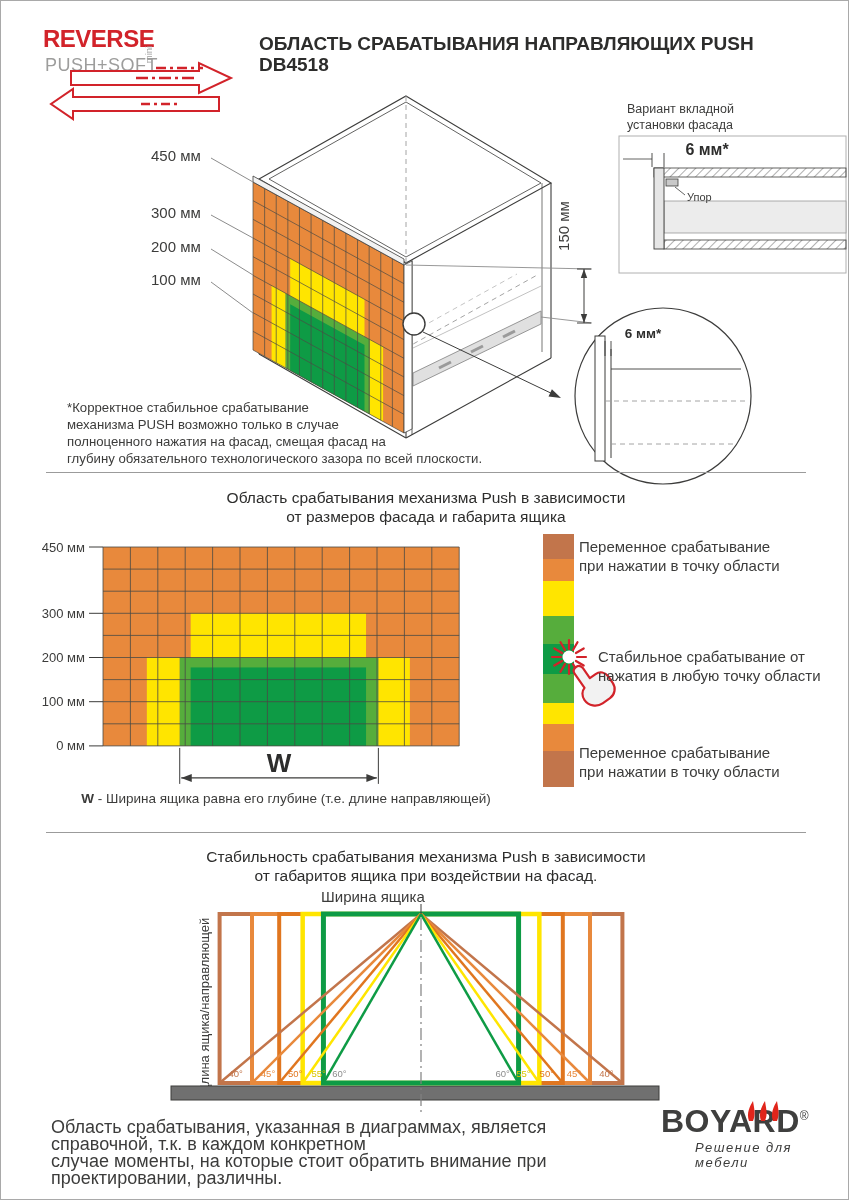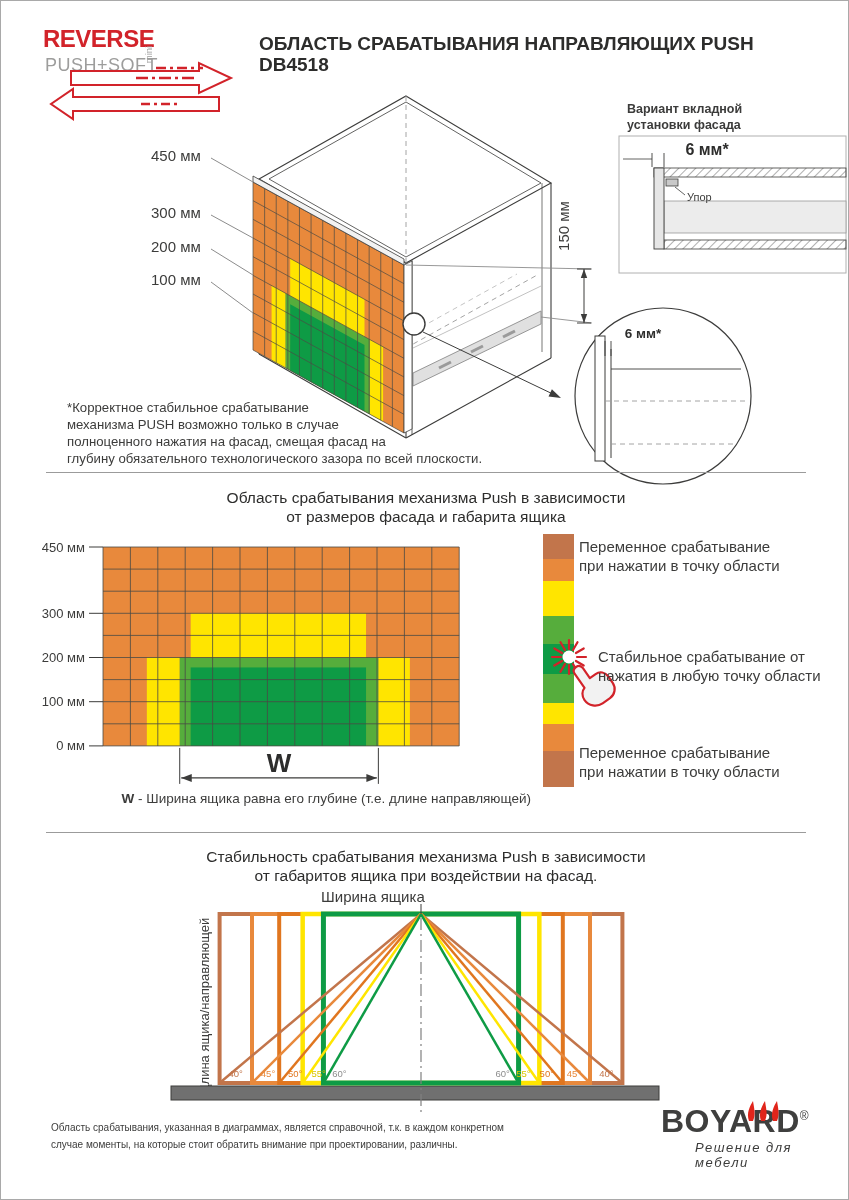--- a/index.html
+++ b/index.html
@@ -10,25 +10,25 @@
   .ml{white-space:pre-line;}
   .page-title{font-size:19px;font-weight:bold;line-height:21px;color:#2d2d2c;}
   .logo-line1{font-size:24px;font-weight:600;letter-spacing:-0.5px;color:#d2232a;line-height:24px;}
   .logo-line2{font-size:18px;font-weight:400;color:#9d9d9c;line-height:20px;letter-spacing:0.5px;}
   .logo-mini{font-size:9.5px;color:#9d9d9c;transform:rotate(-90deg);transform-origin:center;display:block;width:30px;text-align:center;}
   .dim-label{font-size:15px;color:#3c3c3b;}
   .small-note{font-size:13.2px;line-height:17px;}
   .sec-title{font-size:15.5px;text-align:center;line-height:19px;color:#2d2d2c;}
   .divider{height:1px;background:#9b9b9b;}
   .legend-label{font-size:15px;line-height:19px;}
-  .w-note{font-size:13.5px;text-align:right;}
+  .w-note{font-size:13.5px;text-align:center;}
   .axis-rot{font-size:13px;text-align:center;transform:rotate(-90deg);}
   .inset-title{font-size:12.5px;line-height:16px;}
   .width-label{font-size:15px;text-align:left;}
-  .footer-note{font-size:10px;line-height:17px;}
+  .footer-note{font-size:18px;line-height:17px;}
   .brand-text{font-size:32px;font-weight:800;letter-spacing:0.5px;color:#3f3f3e;line-height:34px;}
   .brand-reg{font-size:12px;vertical-align:super;font-weight:400;}
   .brand-tagline{font-size:13px;font-style:italic;letter-spacing:1.5px;color:#3c3c3b;margin-left:34px;margin-top:2px;}
   svg{overflow:visible;}
 </style>
 </head>
 <body>
 
 <div class="page">
 
@@ -147,21 +147,21 @@
       <line x1="570" y1="263" x2="570" y2="372" stroke="#3c3c3b" stroke-width="1"></line>
       <line x1="564" y1="255" x2="564" y2="270" stroke="#3c3c3b" stroke-width="0.9"></line>
       <line x1="570" y1="255" x2="570" y2="270" stroke="#3c3c3b" stroke-width="0.9"></line>
       <line x1="570" y1="283" x2="700" y2="283" stroke="#3c3c3b" stroke-width="0.9"></line>
       <line x1="564" y1="315" x2="704" y2="315" stroke="#9a9a9a" stroke-width="0.9" stroke-dasharray="5 4"></line>
       <line x1="570" y1="358" x2="696" y2="358" stroke="#9a9a9a" stroke-width="0.9" stroke-dasharray="5 4"></line>
       <text x="602" y="252" text-anchor="middle" font-size="13.5" font-weight="bold" fill="#2d2d2c">6 мм*</text>
     </g>
   </svg>
 
-  <div class="abs inset-title ml" style="left:626px;top:100px;font-weight:bold;">Вариант вкладной
+  <div class="abs inset-title ml" style="left:626px;top:100px;">Вариант вкладной
 установки фасада</div>
   <svg class="abs" style="left:610px;top:90px;" width="239" height="190">
     <defs>
       <pattern id="hatch" width="6" height="6" patternTransform="rotate(45)" patternUnits="userSpaceOnUse">
         <line x1="0" y1="0" x2="0" y2="6" stroke="#8c8c8c" stroke-width="1.4"></line>
       </pattern>
     </defs>
     <rect x="8" y="45" width="227" height="137" fill="#fff" stroke="#b0b0b0" stroke-width="1"></rect>
     <rect x="43" y="77" width="192" height="9" fill="url(#hatch)" stroke="#3c3c3b" stroke-width="0.8"></rect>
     <rect x="53" y="149" width="182" height="9" fill="url(#hatch)" stroke="#3c3c3b" stroke-width="0.8"></rect>

